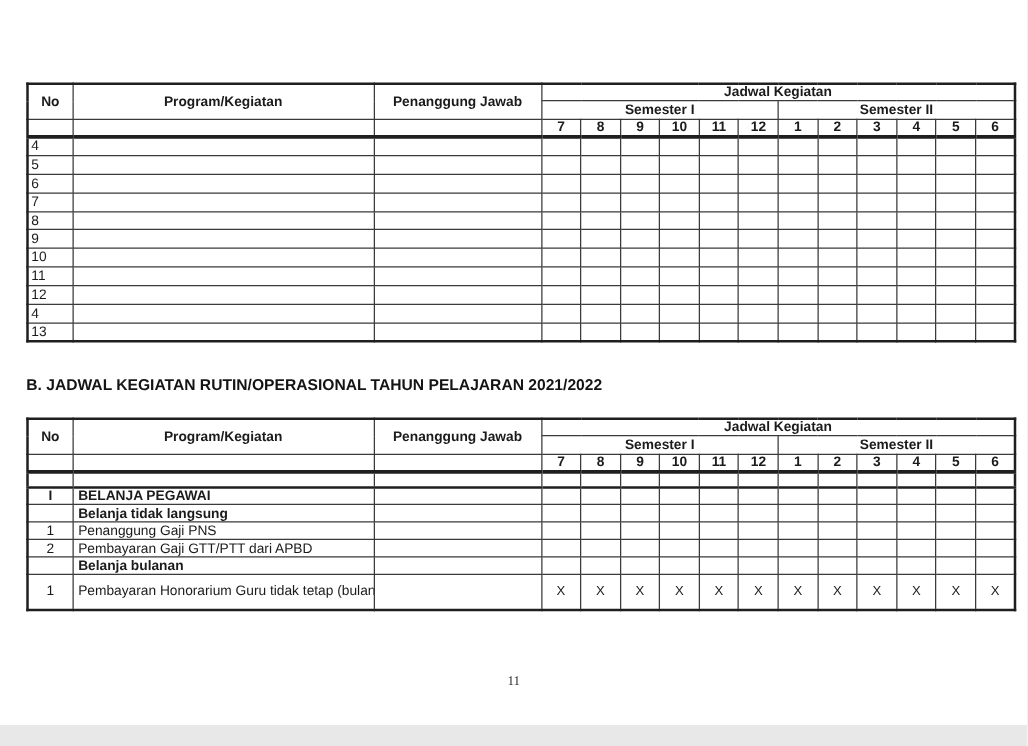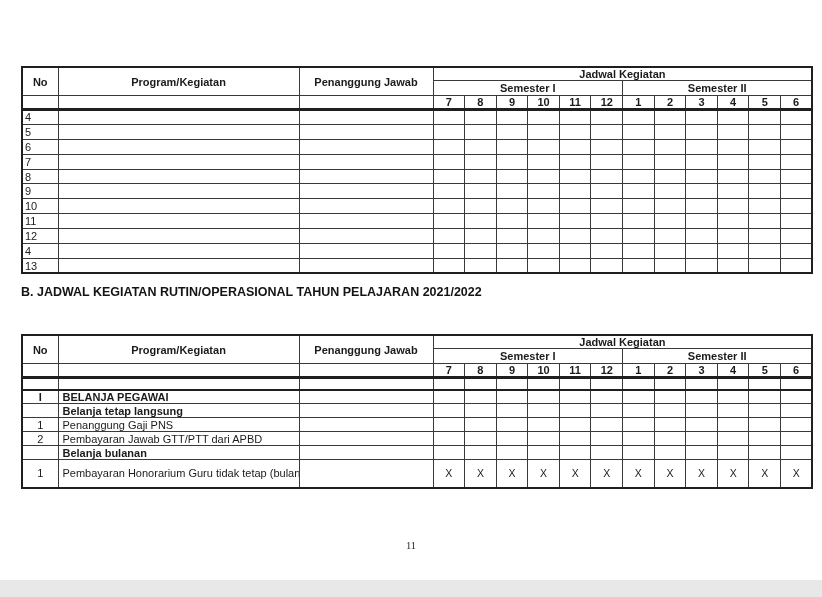--- a/index.html
+++ b/index.html
@@ -55,21 +55,21 @@
   tbody td.no-l{text-align:left;padding-left:2px;}
   tbody td.no-c{text-align:center;}
   tbody td.prog{text-align:left;padding-left:4px;}
   tbody td.b{font-weight:bold;}
   tbody td.mark{text-align:center;font-size:10.5px;}
   #table2 tr.spacer td{height:12px;border-bottom:2px solid var(--heavy);}
   #table2 tr.tall td{height:28px;}
   
   #section-heading{
     position:absolute;
-    left:21px;top:285px;
+    left:21px;top:301px;
     font-size:12.5px;
     font-weight:bold;
     letter-spacing:0px;
     color:#141414;
   }
   
   #page-number{
     position:absolute;
     top:540px;left:0;
     width:100%;
@@ -401,21 +401,21 @@
           <td class="mark"></td>
           <td class="mark"></td>
           <td class="mark"></td>
           <td class="mark"></td>
           <td class="mark"></td>
           <td class="mark"></td>
           <td class="mark"></td>
         </tr>
         <tr>
           <td class="no-c b"></td>
-          <td class="prog b">Belanja tetap langsung</td>
+          <td class="prog b">Belanja tidak langsung</td>
           <td class="pj"></td>
           <td class="mark"></td>
           <td class="mark"></td>
           <td class="mark"></td>
           <td class="mark"></td>
           <td class="mark"></td>
           <td class="mark"></td>
           <td class="mark"></td>
           <td class="mark"></td>
           <td class="mark"></td>
@@ -435,21 +435,21 @@
           <td class="mark"></td>
           <td class="mark"></td>
           <td class="mark"></td>
           <td class="mark"></td>
           <td class="mark"></td>
           <td class="mark"></td>
           <td class="mark"></td>
         </tr>
         <tr>
           <td class="no-c">2</td>
-          <td class="prog">Pembayaran Jawab GTT/PTT dari APBD</td>
+          <td class="prog">Pembayaran Gaji GTT/PTT dari APBD</td>
           <td class="pj"></td>
           <td class="mark"></td>
           <td class="mark"></td>
           <td class="mark"></td>
           <td class="mark"></td>
           <td class="mark"></td>
           <td class="mark"></td>
           <td class="mark"></td>
           <td class="mark"></td>
           <td class="mark"></td>

